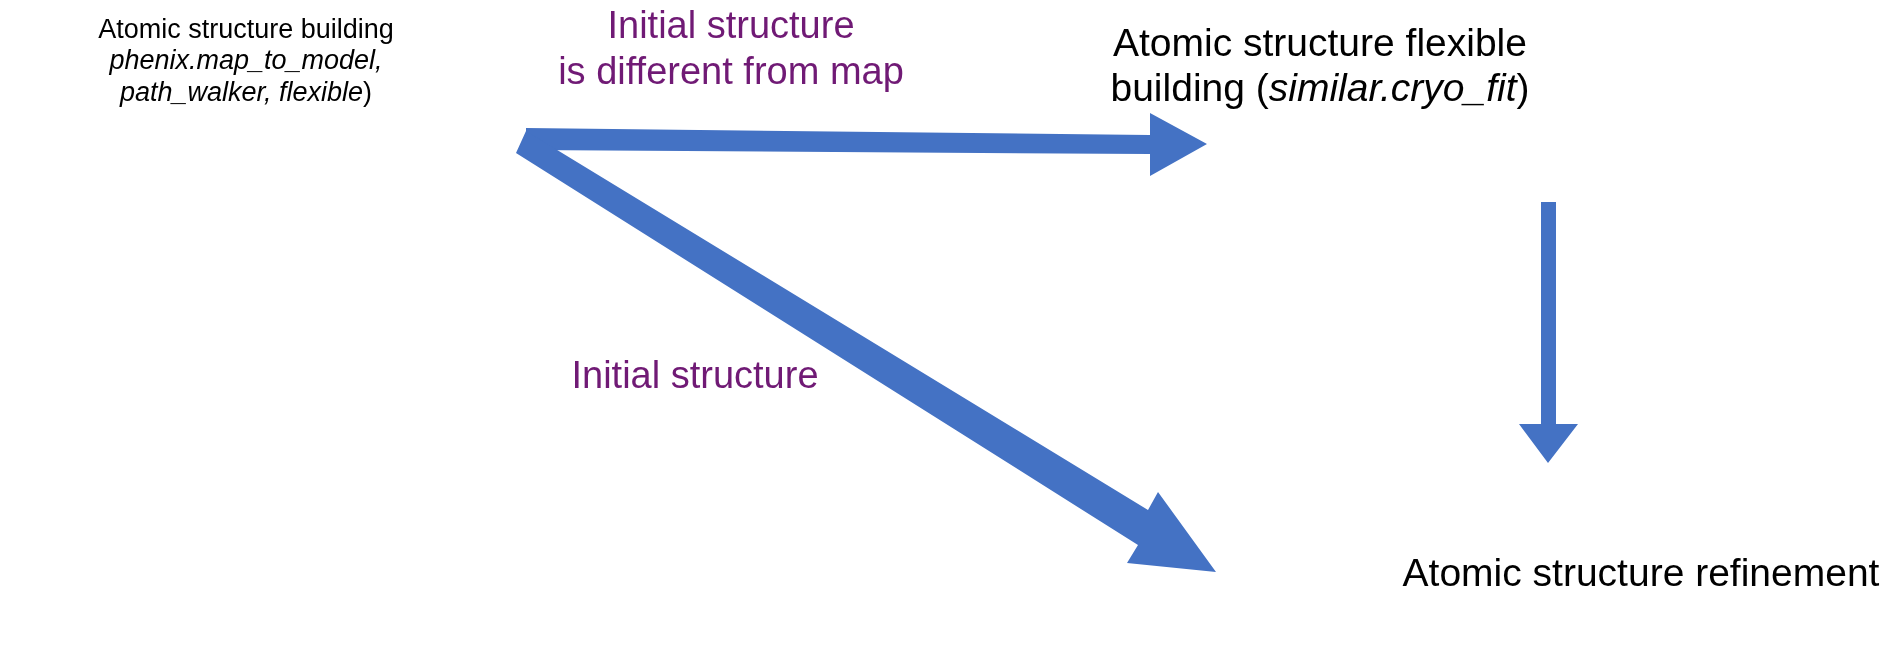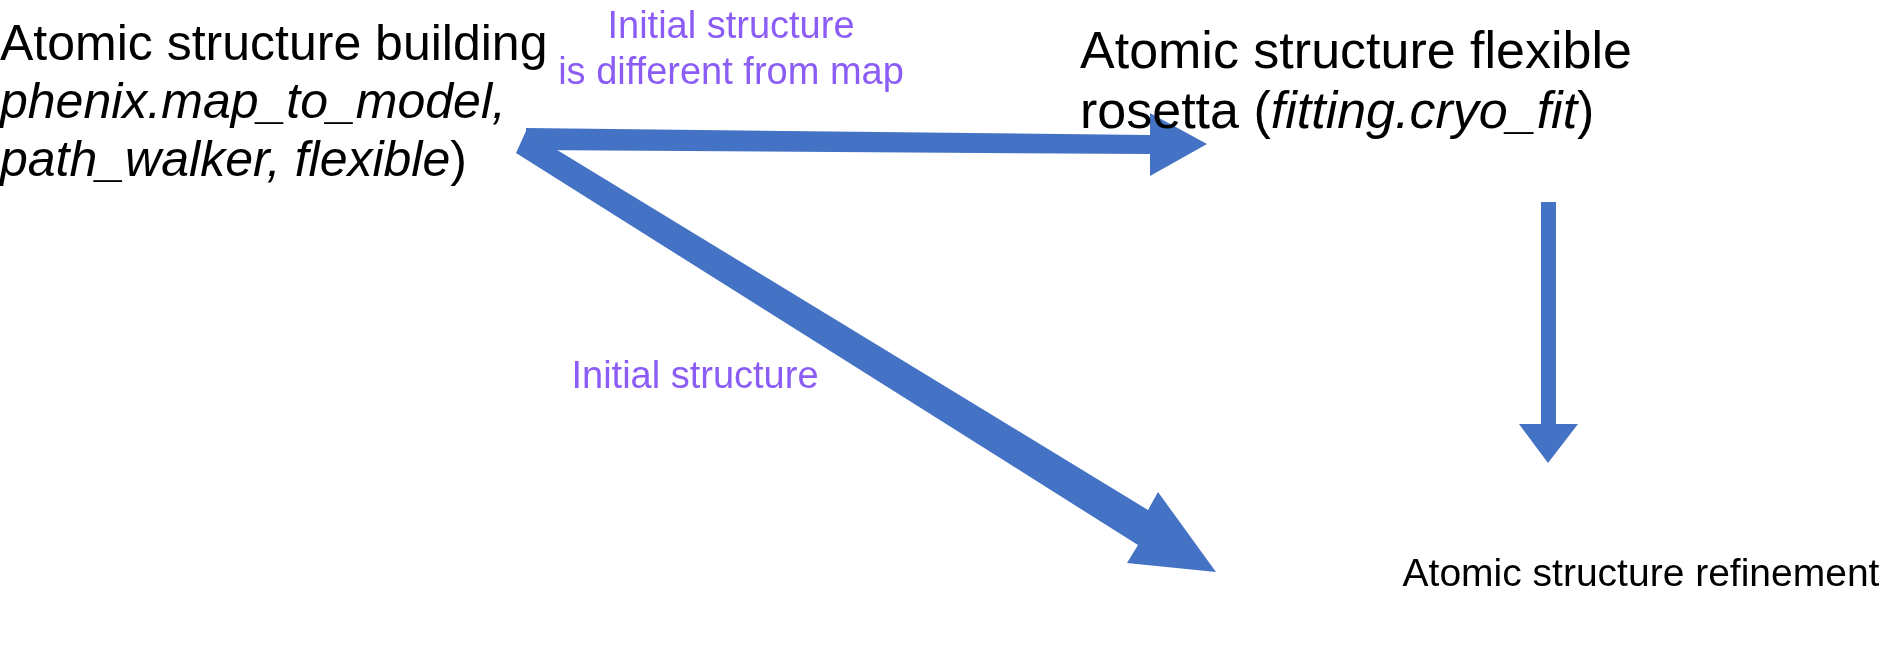--- a/index.html
+++ b/index.html
@@ -26,43 +26,43 @@
     color: #000000;
     white-space: nowrap;
   }
   .node .ln {
     display: block;
   }
   .ital {
     font-style: italic;
   }
   #node-building {
-    left: 0px;
+    left: 16px;
     top: 14px;
     width: 460px;
-    font-size: 50px;
+    font-size: 27px;
   }
   #node-flexible-fitting {
     left: 1080px;
     top: 20px;
     width: 480px;
-    font-size: 52px;
+    font-size: 39px;
   }
   #node-refinement {
     left: 1328px;
     top: 550px;
     width: 626px;
     font-size: 39px;
   }
   .edge-label {
     position: absolute;
     text-align: center;
     line-height: 1.22;
     font-size: 38px;
-    color: #8b5cf6;
+    color: #701a75;
     white-space: nowrap;
   }
   .edge-label .ln {
     display: block;
   }
   #label-different {
     left: 536px;
     top: 2px;
     width: 390px;
   }
@@ -101,21 +101,21 @@
   </svg>
 
   <div class="node" id="node-building">
     <span class="ln">Atomic structure building</span>
     <span class="ln ital">phenix.map_to_model,</span>
     <span class="ln"><span class="ital">path_walker, flexible</span><span>)</span></span>
   </div>
 
   <div class="node" id="node-flexible-fitting">
     <span class="ln">Atomic structure flexible</span>
-    <span class="ln"><span>rosetta (</span><span class="ital">fitting.cryo_fit</span><span>)</span></span>
+    <span class="ln"><span>building (</span><span class="ital">similar.cryo_fit</span><span>)</span></span>
   </div>
 
   <div class="node" id="node-refinement">
     <span class="ln">Atomic structure refinement</span>
   </div>
 
   <div class="edge-label" id="label-different">
     <span class="ln">Initial structure</span>
     <span class="ln">is different from map</span>
   </div>

